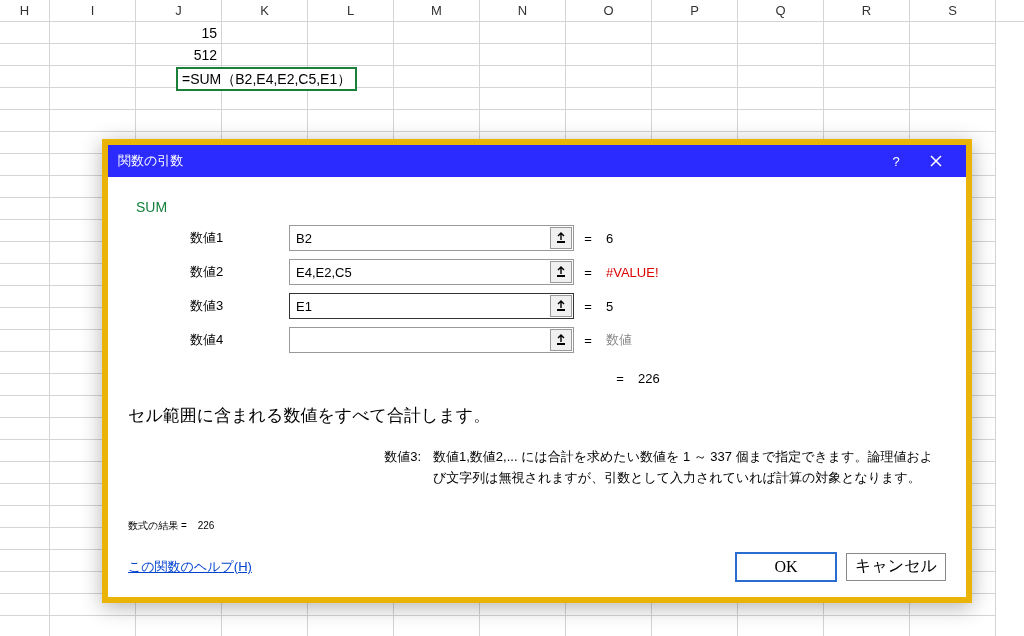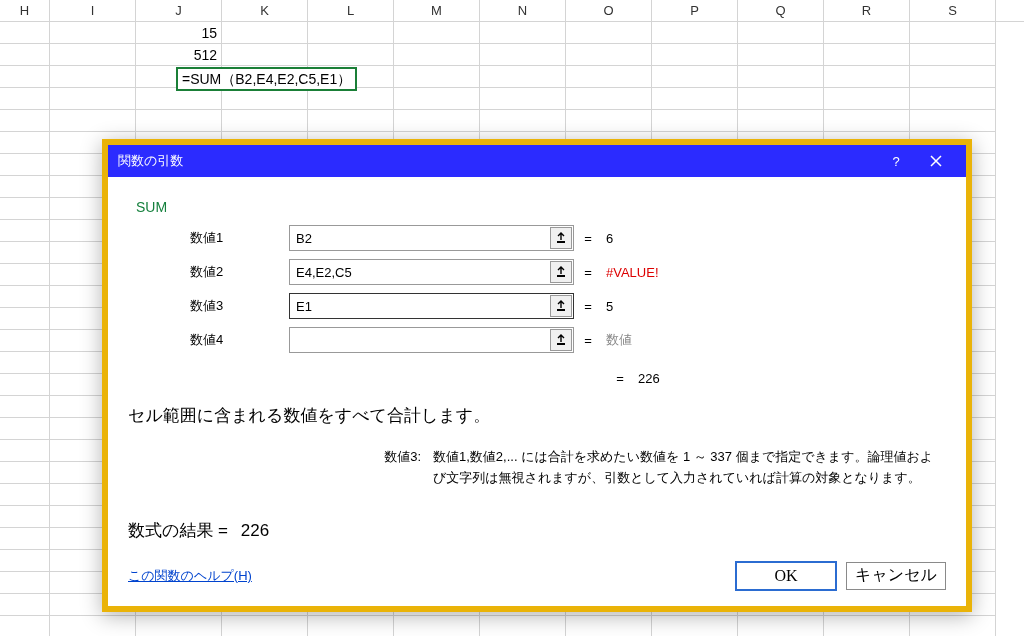--- a/index.html
+++ b/index.html
@@ -173,21 +173,21 @@
       line-height: 1.6;
       margin-bottom: 30px;
     }
     .desc-arg-label {
       width: 305px;
       text-align: right;
       padding-right: 12px;
     }
     .desc-arg-text { flex: 1; }
     .result-line {
-      font-size: 17px;
+      font-size: 10px;
       margin-bottom: 20px;
     }
     .bottom-row {
       display: flex;
       align-items: center;
     }
     .help-link {
       color: #0043ce;
       text-decoration: underline;
       cursor: pointer;

